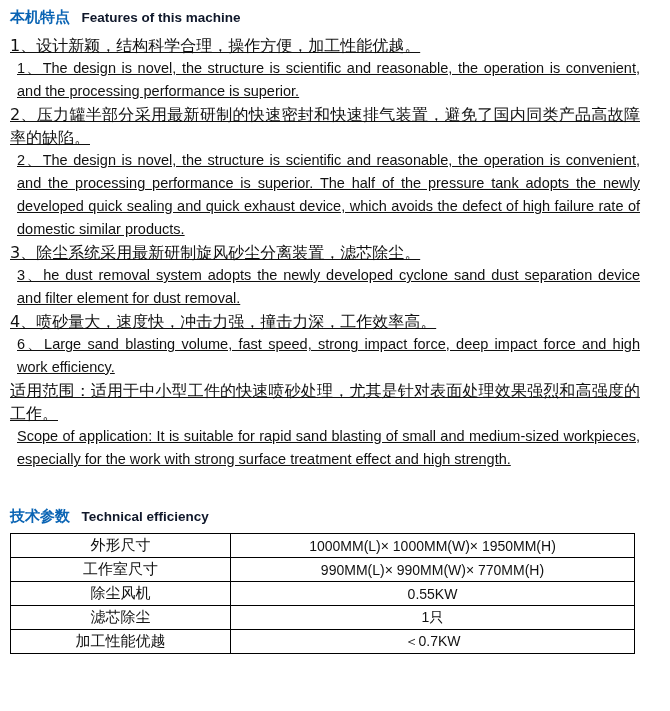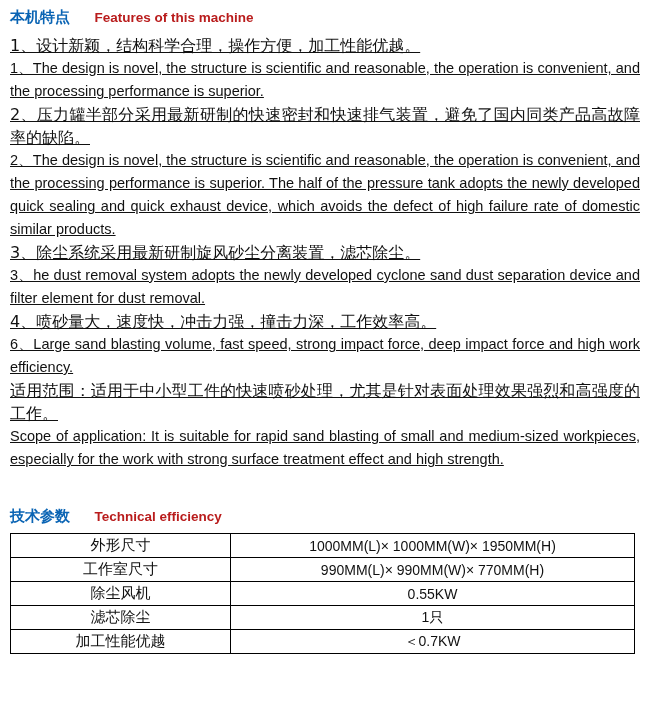--- a/index.html
+++ b/index.html
@@ -20,40 +20,41 @@
     margin: 0 0 7px 0;
     white-space: nowrap;
   }
   .h-zh {
     color: #0A64B4;
     font-weight: bold;
     font-size: 15px;
     font-family: Liberation Sans, sans-serif;
   }
   .h-en {
-    color: #b91c1c;
+    color: #0f172a;
     font-weight: bold;
     font-size: 13.5px;
-    margin-left: 20px;
+    margin-left: 7px;
   }
   .heading2 { margin-top: 36px; }
   p {
     margin: 0;
     text-align: justify;
     color: #111111;
     text-decoration: underline;
   }
   p.zh {
     font-size: 16px;
     line-height: 23px;
     font-family: "DejaVu Sans", sans-serif;
   }
   p.en {
     font-size: 14.5px;
     line-height: 23px;
+    margin-left: 7px;
   }
   table.params {
     border-collapse: collapse;
     table-layout: fixed;
     width: 625px;
     margin-top: 4px;
   }
   table.params td {
     border: 1px solid #000000;
     height: 23px;

